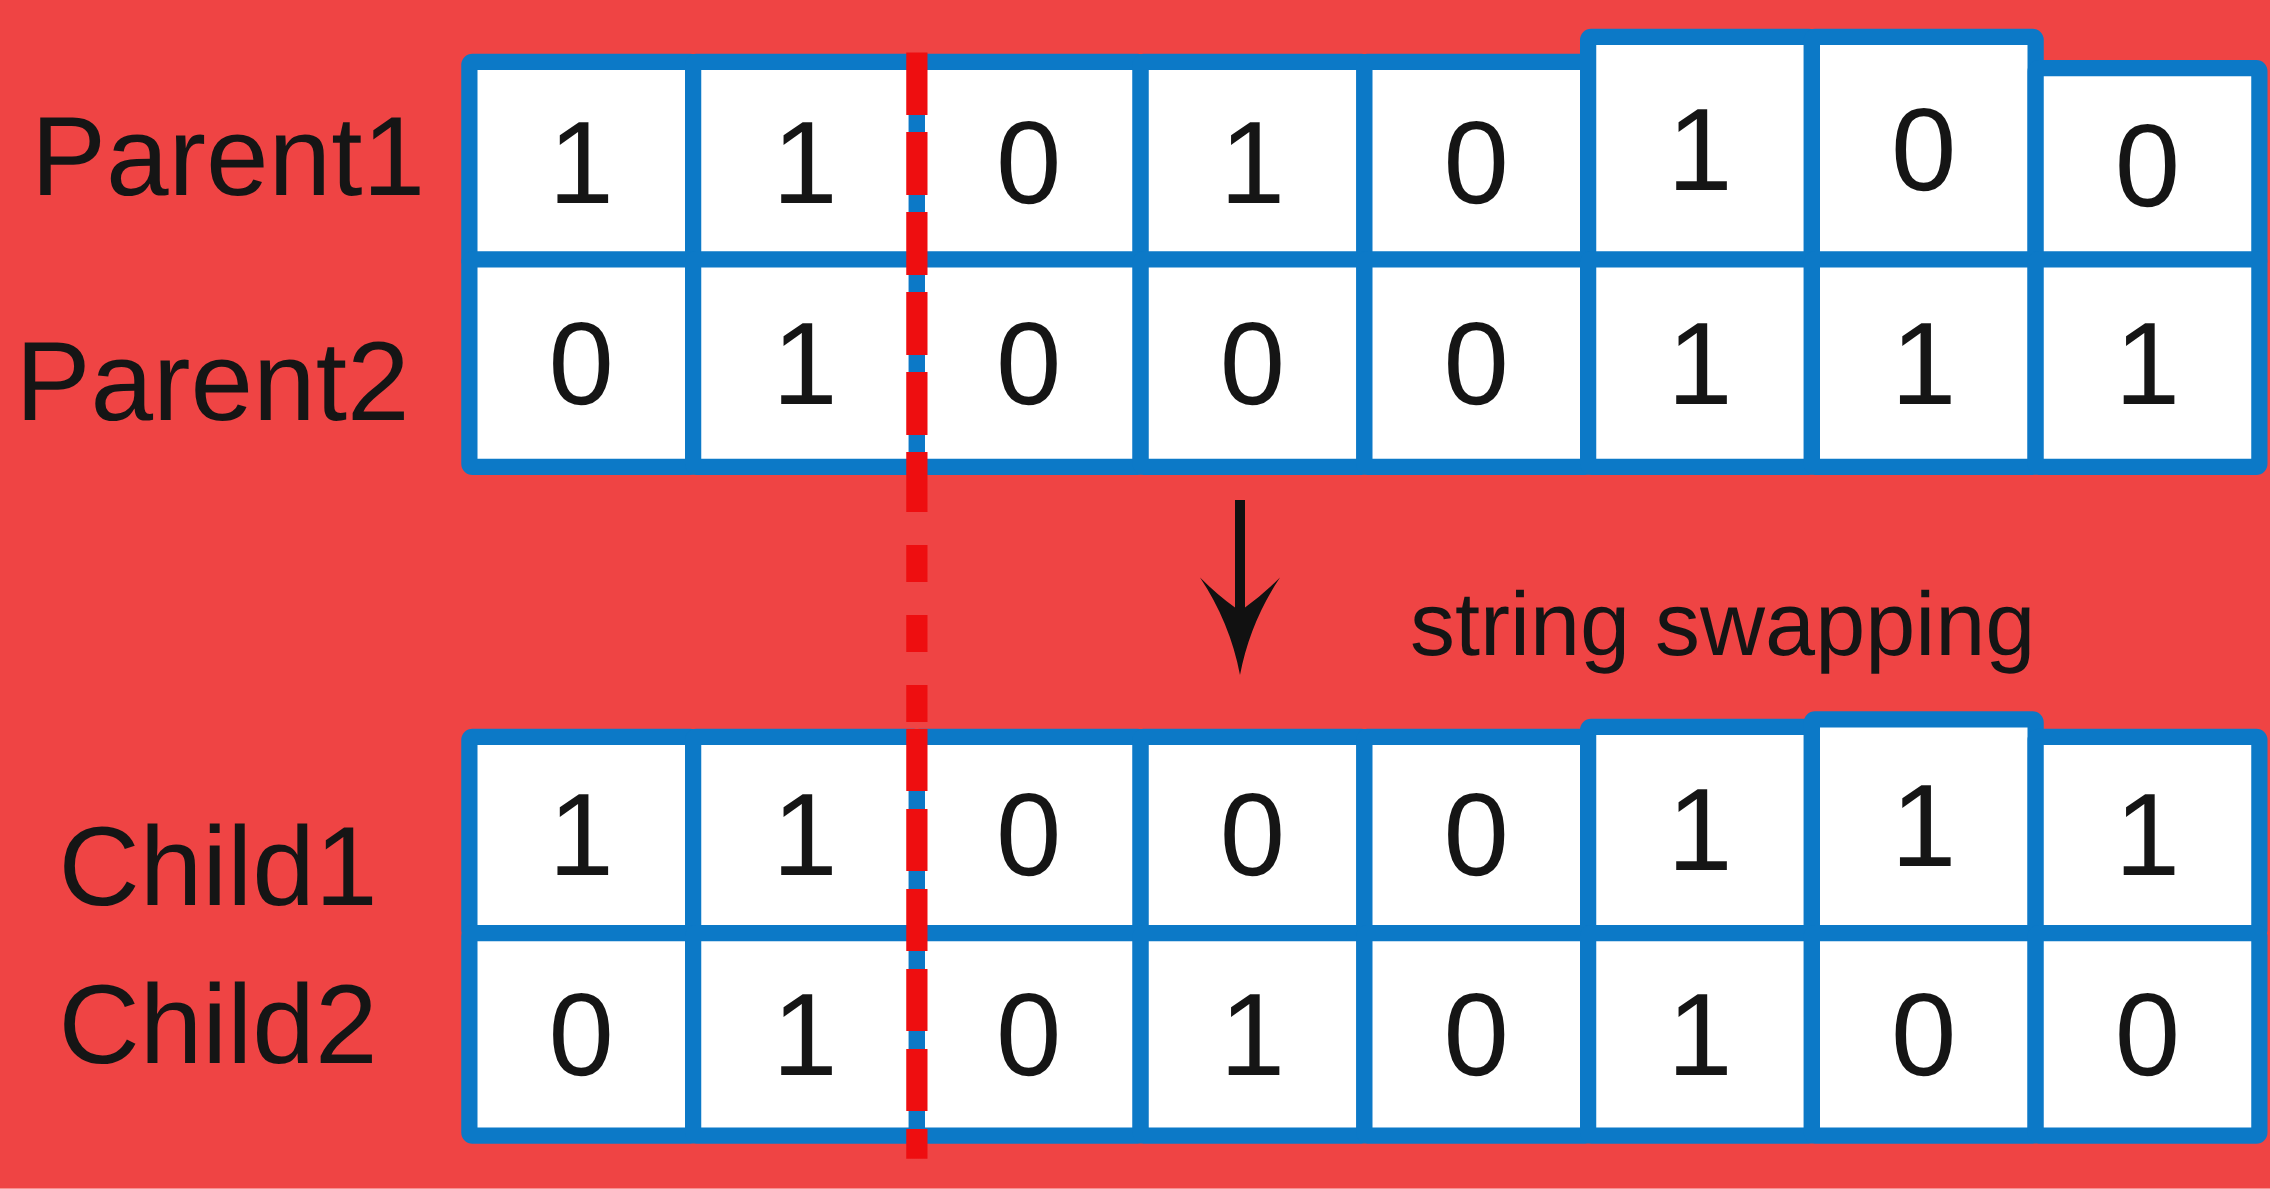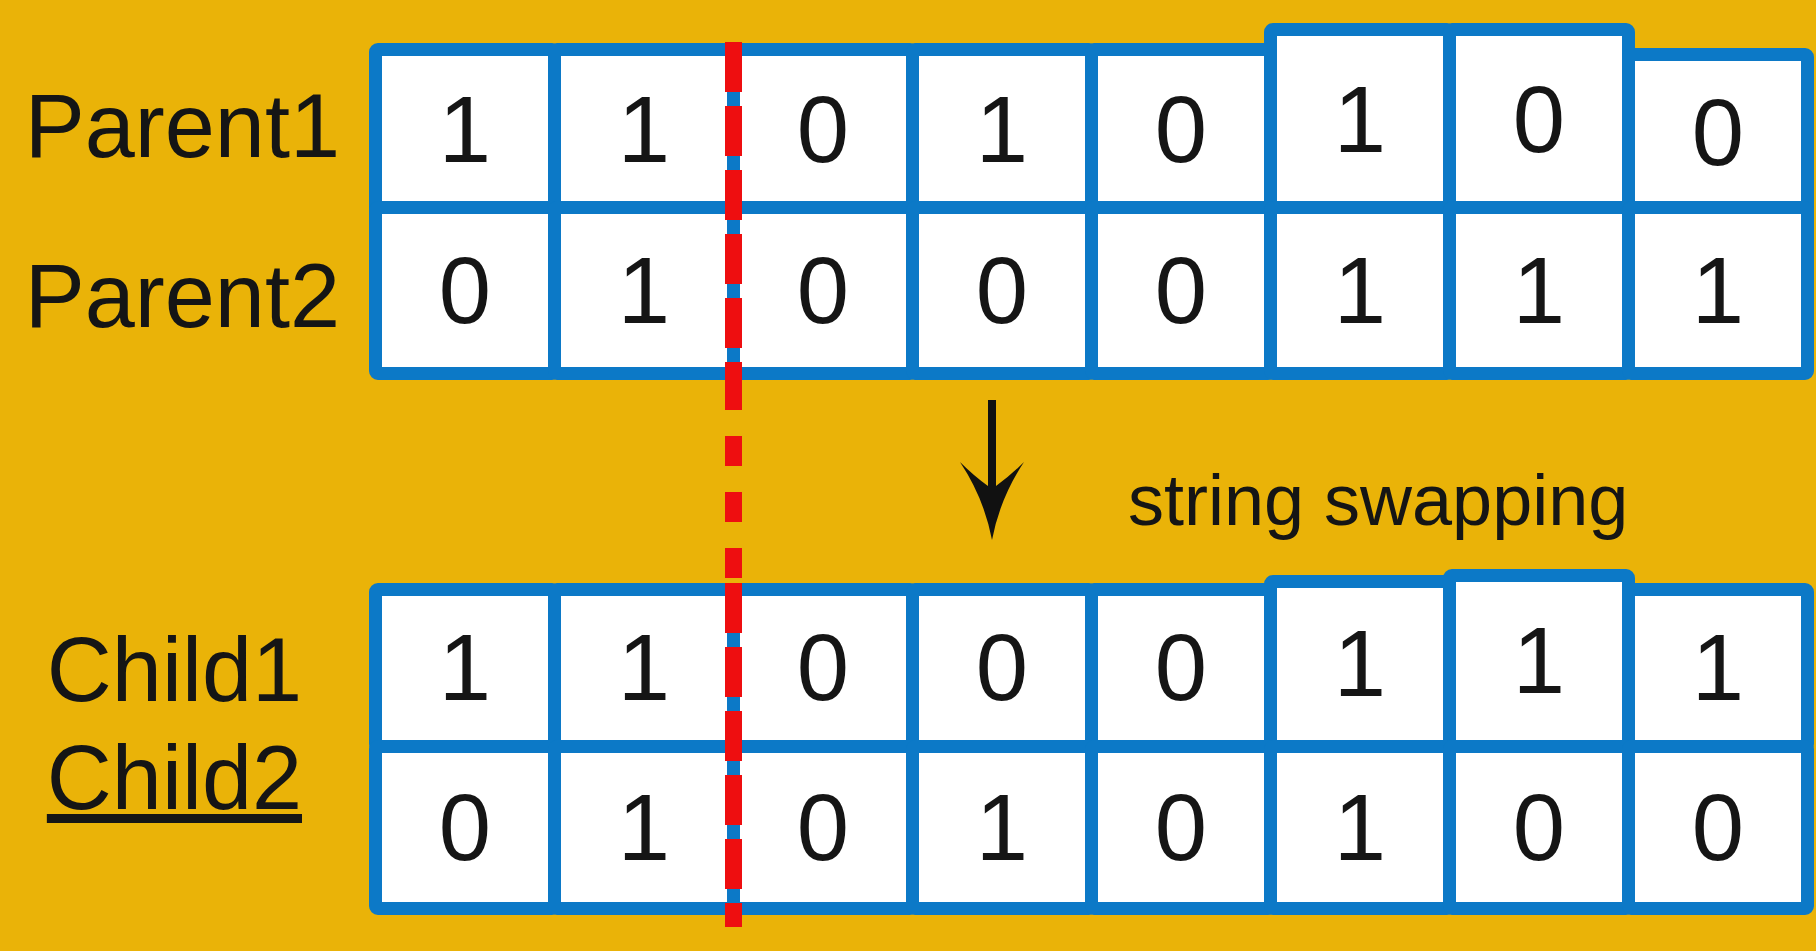--- a/index.html
+++ b/index.html
@@ -5,21 +5,21 @@
   :root{
     --blue:#0c79c7;
     --red:#ee0e10;
     --ink:#151515;
   }
   html,body{margin:0;padding:0;background:#ffffff;}
   .canvas{
     position:relative;
     width:1816px;
     height:951px;
-    background:#eab308;
+    background:#ef4444;
     overflow:hidden;
     font-family:"Liberation Sans", sans-serif;
     color:var(--ink);
   }
   
   .row{
     position:absolute;
     display:flex;
     align-items:stretch;
   }
@@ -51,23 +51,23 @@
   .row-label{
     position:absolute;
     left:0;
     text-align:right;
     font-size:90px;
     height:100px;
     line-height:100px;
     white-space:nowrap;
   }
   #label-parent1{top:76px;width:340px;}
-  #label-parent2{top:246px;width:340px;}
-  #label-child1{top:620px;width:302px;}
-  #label-child2{top:728px;width:302px;text-decoration:underline;}
+  #label-parent2{top:256px;width:340px;text-align:center;}
+  #label-child1{top:644px;width:302px;}
+  #label-child2{top:770px;width:302px;}
   
   .xline{
     position:absolute;
     left:725px;
     width:17px;
     z-index:5;
   }
   #xline-top{
     top:42px;height:338px;
     background:repeating-linear-gradient(to bottom,var(--red) 0 50px,transparent 50px 64px);

